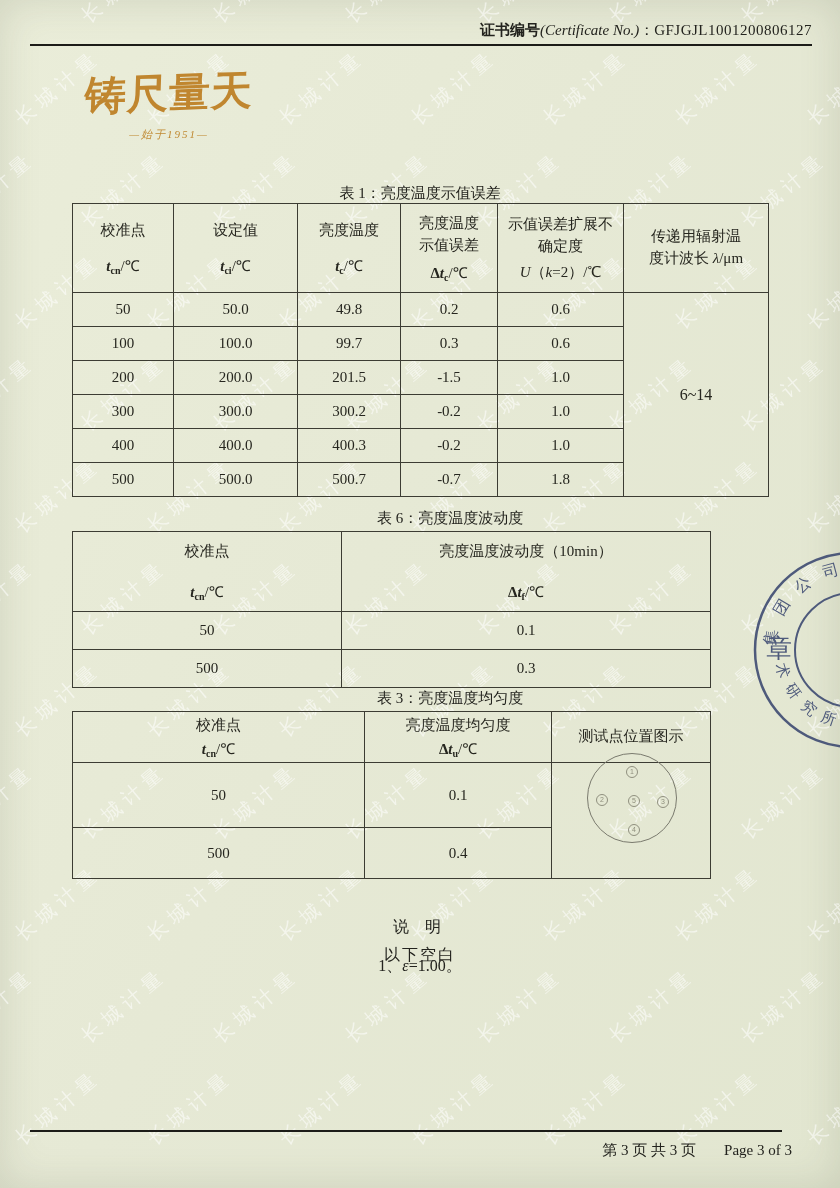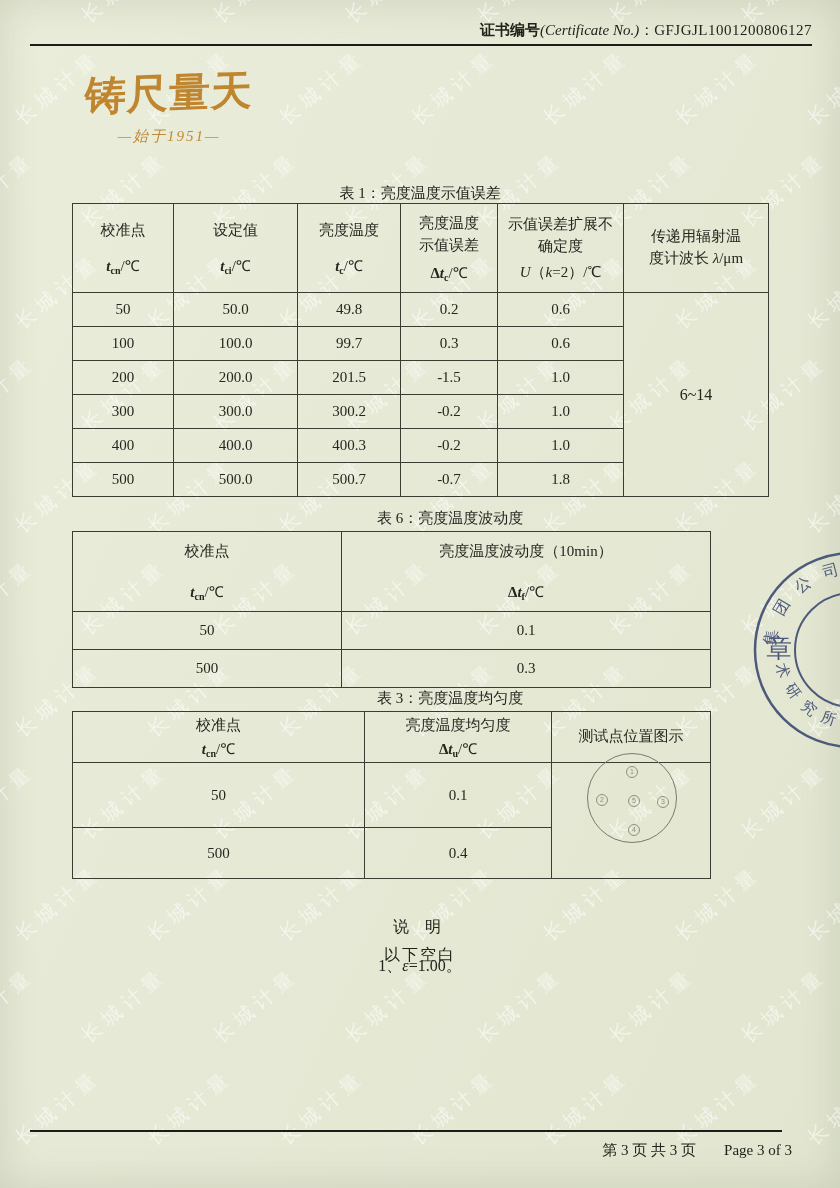--- a/index.html
+++ b/index.html
@@ -15,21 +15,21 @@
   
   .cert-line{position:absolute;top:21px;right:28px;font-size:15px;white-space:nowrap;}
   .cert-zh{font-family:"Liberation Sans",sans-serif;font-weight:bold;}
   .cert-en{font-style:italic;}
   .cert-no{letter-spacing:0.5px;}
   .top-rule{position:absolute;top:44px;left:30px;width:782px;height:2px;background:#1c1c18;}
   
   .logo-block{position:absolute;top:66px;left:80px;width:178px;text-align:center;color:#c0862f;}
   .logo-text{font-size:41px;font-weight:bold;letter-spacing:1px;transform:rotate(-2deg) skewX(-4deg);
              font-family:"Liberation Serif",serif;}
-  .logo-sub{margin-top:6px;font-size:15px;font-style:italic;letter-spacing:2px;color:#c08a33;}
+  .logo-sub{margin-top:6px;font-size:11px;font-style:italic;letter-spacing:2px;color:#c08a33;}
   .main-title{position:absolute;top:62px;left:252px;font-size:55px;font-weight:bold;letter-spacing:6px;
               font-family:"Liberation Sans",sans-serif;color:#1d1d19;}
   .subtitle-en{position:absolute;top:160px;left:0;right:0;text-align:center;font-size:17px;}
   
   .t1-caption{position:absolute;top:184px;left:0;right:0;text-align:center;font-size:15px;}
   .t2-caption{position:absolute;top:509px;left:60px;right:0;text-align:center;font-size:15px;}
   .t3-caption{position:absolute;top:689px;left:60px;right:0;text-align:center;font-size:15px;}
   
   table{border-collapse:collapse;table-layout:fixed;position:absolute;background:transparent;}
   th,td{border:1.6px solid #3c3c33;text-align:center;vertical-align:middle;padding:0;

